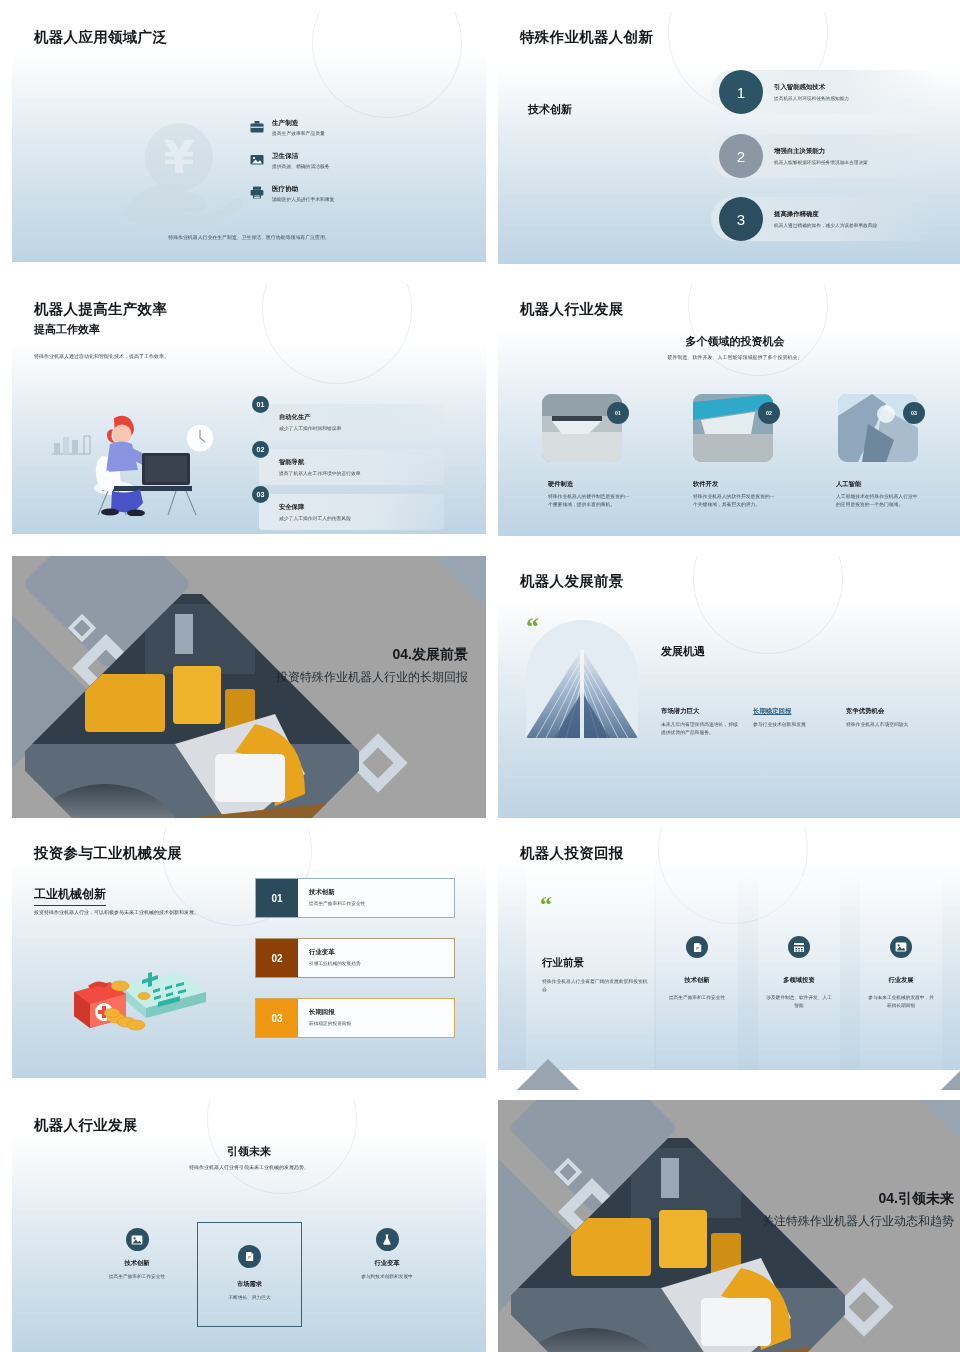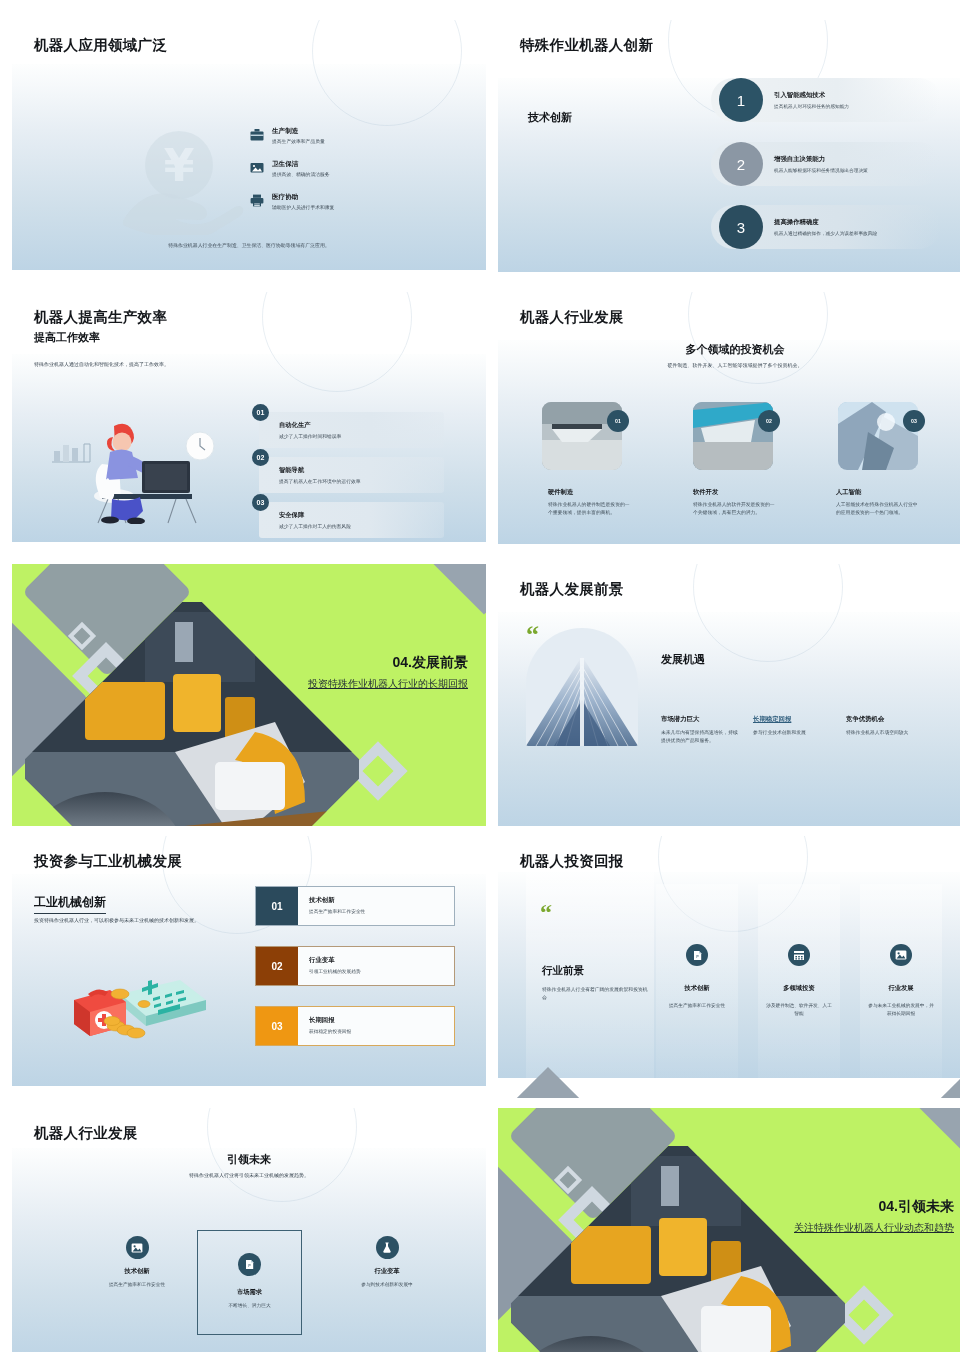--- a/index.html
+++ b/index.html
@@ -9,21 +9,21 @@
     font-family: "Liberation Sans", "DejaVu Sans", sans-serif;
     overflow: hidden;
   }
   .deck {
     width: 960px; height: 1172px;
     display: grid;
     grid-template-columns: 474px 474px;
     grid-template-rows: repeat(5, 262px);
     column-gap: 12px;
     row-gap: 10px;
-    padding: 20px 0 0 12px;
+    padding: 12px 0 0 12px;
   }
   .slide {
     position: relative;
     width: 474px; height: 262px;
     background: #fff;
     overflow: hidden;
   }
   
   .stitle {
     position: absolute; left: 22px; top: 16px;
@@ -96,21 +96,21 @@
   .s4 .k3 { left: 340px; background: linear-gradient(150deg,#9fc6dd 0%, #d6e6f1 45%, #7d9cb4 100%); }
   .s4 .knum { position: absolute; top: 8px; width: 22px; height: 22px; border-radius: 50%;
               background: #2c5164; color: #fff; font-size: 5.2px; font-weight: bold;
               display: flex; align-items: center; justify-content: center; }
   .s4 .blk { position: absolute; top: 196px; width: 84px; }
   .s4 .b1 { left: 50px; } .s4 .b2 { left: 195px; } .s4 .b3 { left: 338px; }
   .s4 .bt { font-size: 6.3px; font-weight: bold; color: #15181c; }
   .s4 .bd { font-size: 4.8px; color: #3c4a55; line-height: 1.65; margin-top: 4px; }
 
   
-  .sec { background: #bef264; }
+  .sec { background: #a3a3a3; }
   .sec .tri-tl { position: absolute; left: 35px; top: -32px; width: 120px; height: 120px;
                  background: #8e9aa6; transform: rotate(45deg); border-radius: 7px; opacity: .95; }
   .sec .tri-l { position: absolute; left: -62px; top: 78px; width: 115px; height: 115px;
                 background: #8e9aa6; transform: rotate(45deg); border-radius: 6px; }
   .sec .dia-sm { position: absolute; left: 60px; top: 62px; width: 20px; height: 20px;
                  border: 4px solid #d3dbe2; transform: rotate(45deg); }
   .sec .dia-md { position: absolute; left: 70px; top: 88px; width: 48px; height: 48px;
                  border: 11px solid #cfd8e0; transform: rotate(45deg); }
   .sec .dia-b1 { position: absolute; left: 310px; top: 175px; width: 15px; height: 15px;
                  border: 4px solid #d6dde3; transform: rotate(45deg); }
@@ -118,21 +118,21 @@
                  border: 10px solid #ced7df; transform: rotate(45deg); }
   .sec .tri-tr { position: absolute; right: -38px; top: -46px; width: 80px; height: 80px;
                  background: #98a4af; transform: rotate(45deg); }
   .sec .photo { position: absolute; left: 55px; top: 80px; width: 250px; height: 250px;
                 transform: rotate(45deg); overflow: hidden; border-radius: 8px; }
   .sec .photo-in { position: absolute; left: -42px; top: -42px; width: 334px; height: 334px;
                    transform: rotate(-45deg); }
   .sec .stit { position: absolute; right: 18px; top: 90px; text-align: right;
                font-size: 14px; font-weight: bold; color: #14181c; }
   .sec .ssub { position: absolute; right: 18px; top: 113px; text-align: right;
-               font-size: 10px; color: #1f2a33; text-decoration: underline; }
+               font-size: 12px; color: #1f2a33; }
 
   
   .s6 .gradband { top: 48px; bottom: 0px; }
   .s6 .quote { position: absolute; left: 28px; top: 62px; font-size: 26px;
                color: #7ba82e; font-weight: bold; font-family: "Liberation Serif", serif; line-height: .7; z-index: 4; }
   .s6 .archimg { position: absolute; left: 28px; top: 64px; width: 112px; height: 118px;
                  border-radius: 56px 56px 2px 2px; overflow: hidden; }
   .s6 .h2 { position: absolute; left: 163px; top: 88px; font-size: 11px; font-weight: bold; color: #14171b; }
   .s6 .col { position: absolute; top: 151px; width: 78px; }
   .s6 .q1 { left: 163px; } .s6 .q2 { left: 255px; } .s6 .q3 { left: 348px; }

